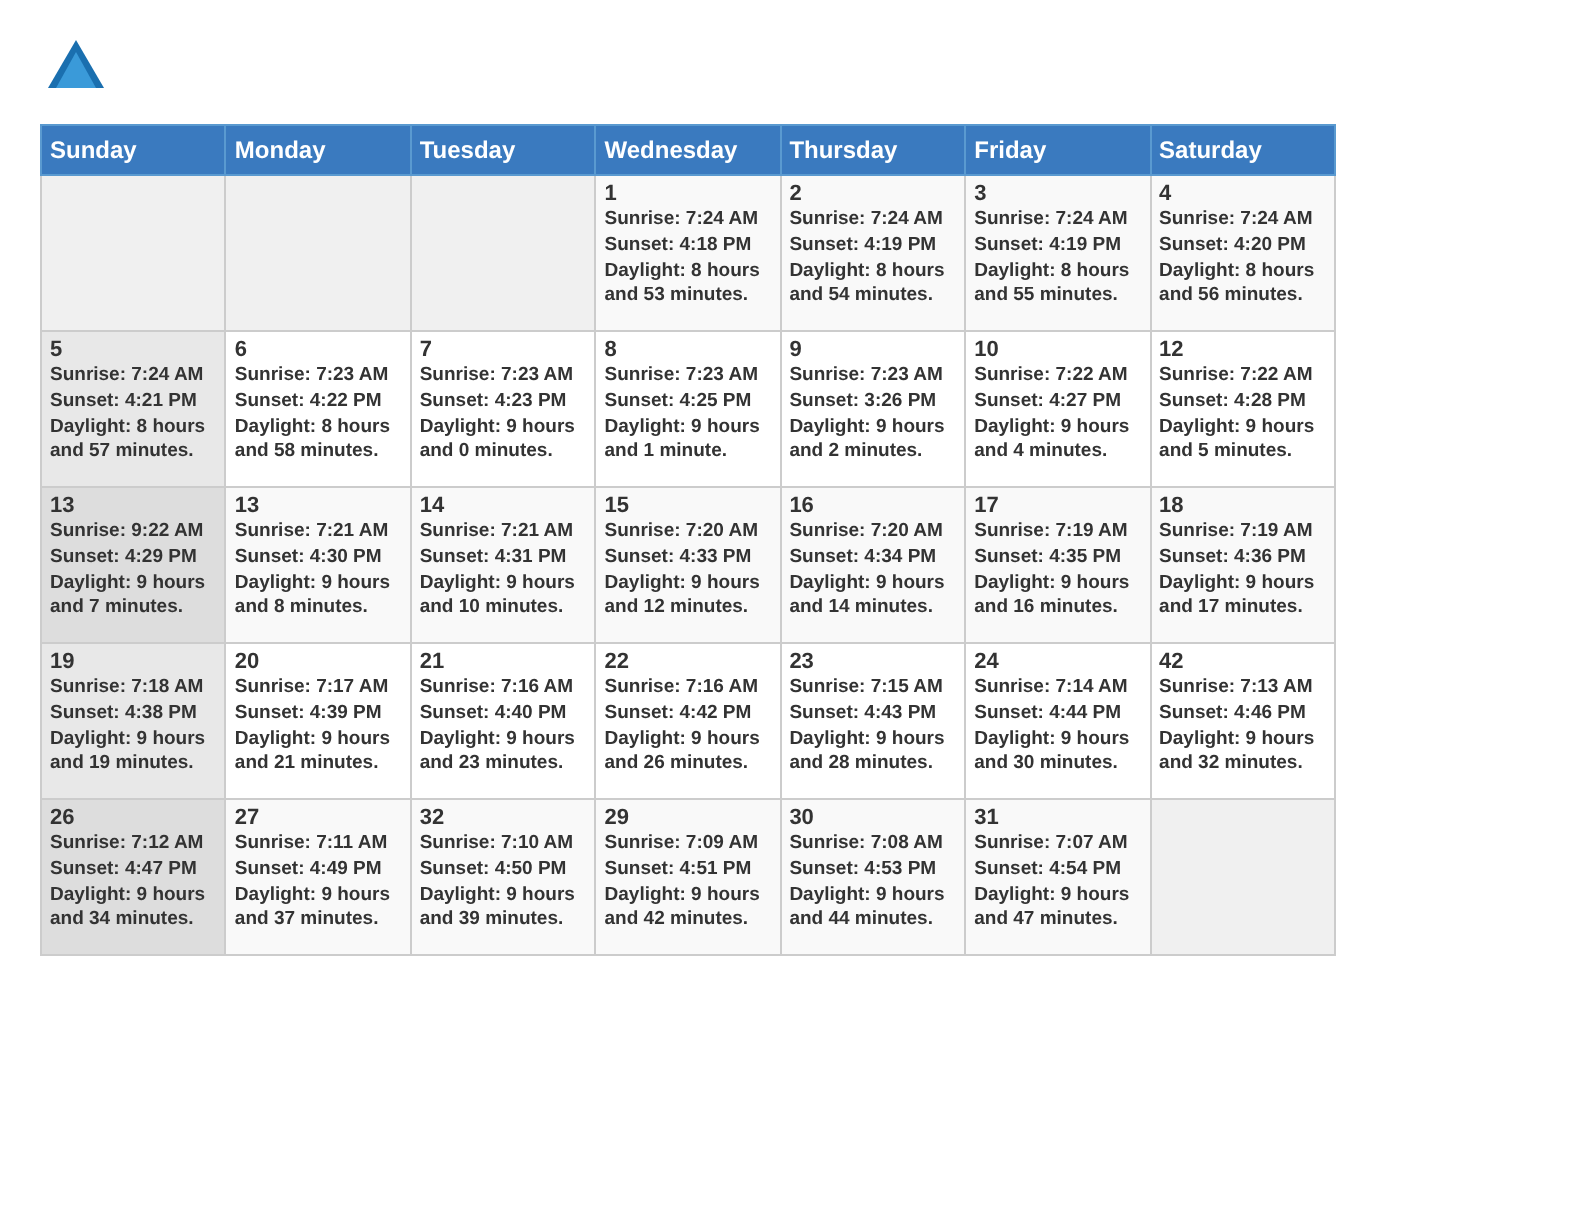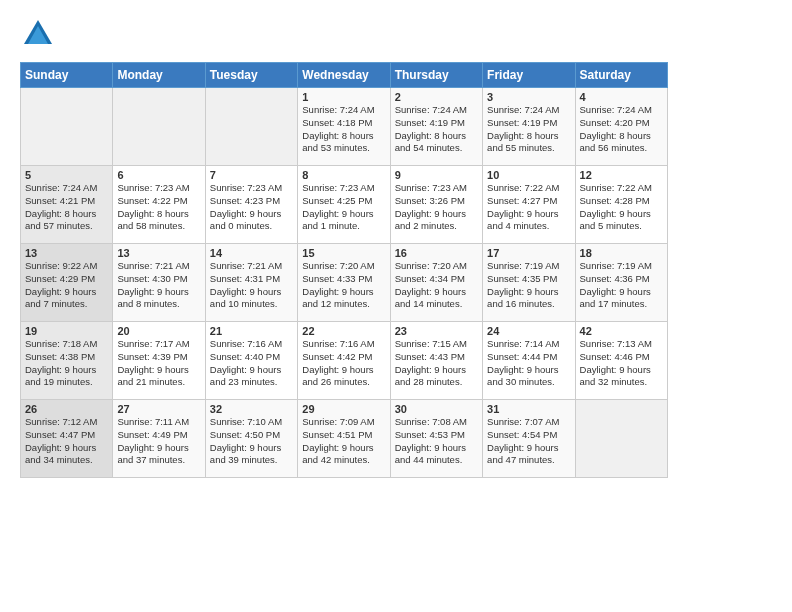--- a/index.html
+++ b/index.html
@@ -92,20 +92,21 @@
     .day-num {
       font-weight: bold;
       font-size: 11px;
       display: block;
       margin-bottom: 1px;
     }
     .day-info {
       font-size: 9.5px;
       line-height: 1.35;
       color: #333;
+      font-weight: bold;
     }
     .empty-cell {
       background: #f0f0f0 !important;
     }
   </style>
 </head>
 <body>
 
 <div class="page">
   <div class="header">

